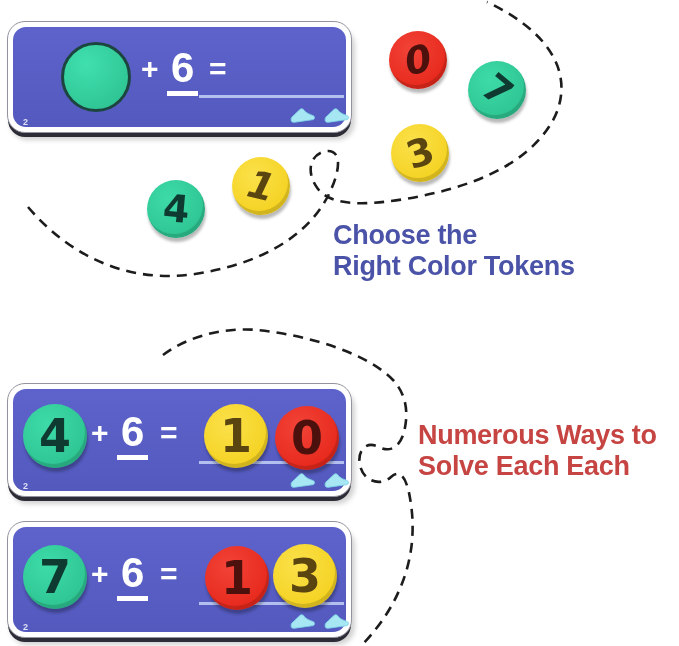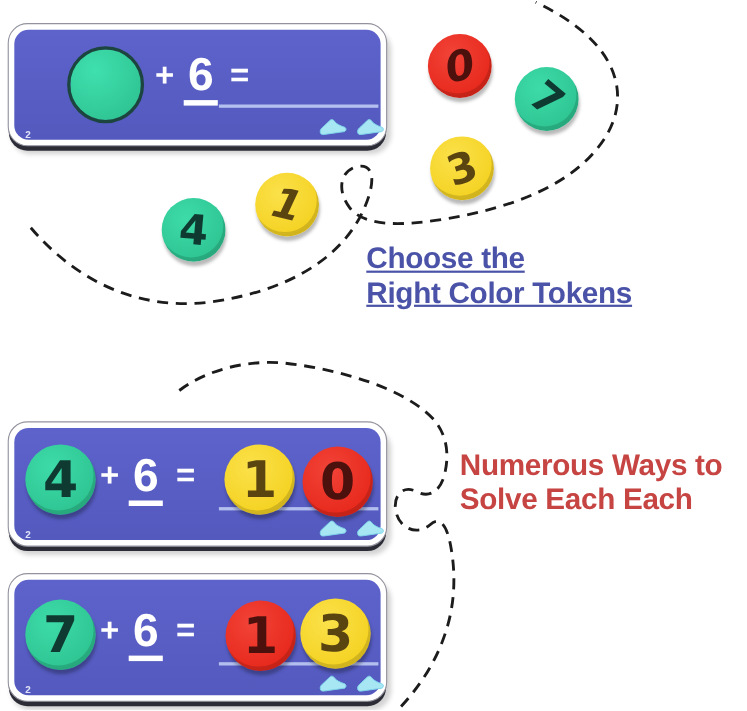--- a/index.html
+++ b/index.html
@@ -49,22 +49,22 @@
   .t-yellow{background:radial-gradient(circle at 38% 32%, #fbe14a, #f2cd14);}
   .digit{font-family:"DejaVu Sans", sans-serif;font-weight:bold;display:inline-block;}
   .token.loose .digit{font-size:38px;}
   .token.on-card .digit{font-size:46px;}
   .t-red .digit{color:#4c100d;}
   .t-green .digit{color:#0f3a31;}
   .t-yellow .digit{color:#5a4511;}
 
   
   .caption{position:absolute;font-weight:bold;font-size:27px;line-height:31px;letter-spacing:-0.3px;}
-  .caption-blue{left:333px;top:220px;color:#4a53a7;text-decoration:underline;}
-  .caption-red{left:418px;top:408px;color:#c64543;}
+  .caption-blue{left:333px;top:220px;color:#4a53a7;}
+  .caption-red{left:418px;top:420px;color:#c64543;}
 </style>
 </head>
 <body>
 
 <div class="stage">
 
   <svg class="swirls" viewBox="0 0 679 646">
     <path class="swirl" d="M 28 207 C 75 262, 135 283, 195 274 C 255 265, 305 240, 328 196
          C 342 168, 341 150, 327 151 C 310 153, 305 172, 318 189
          C 332 207, 368 205, 405 199 C 465 189, 525 168, 552 122

